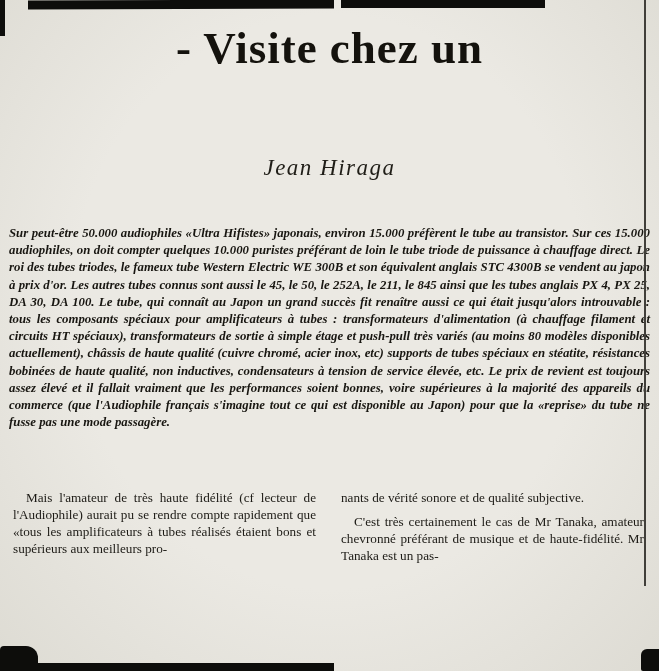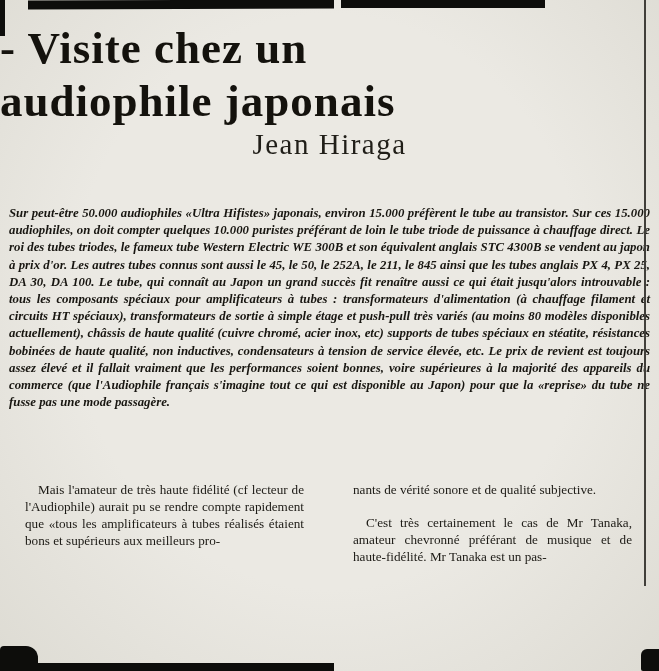--- a/index.html
+++ b/index.html
@@ -23,31 +23,34 @@
   .a-top2   { left: 341px; top: 0;      width: 204px; height: 8px;  }
   .a-left   { left: 0;     top: 0;      width: 5px;   height: 36px; }
   .a-right  { left: 644px; top: 0;      width: 2px;   height: 586px; background: #413f3a; }
   .a-bottom { left: 0;     top: 663px;  width: 334px; height: 8px;  }
   .a-blob   { left: 0;     top: 646px;  width: 38px;  height: 25px; border-radius: 4px 12px 0 0; }
   .a-br     { left: 641px; top: 649px;  width: 18px;  height: 22px; border-radius: 6px 0 0 2px; }
 
   .title {
     margin: 0;
     padding-top: 22px;
+    text-align: center;
     font-size: 45px;
     font-weight: bold;
     line-height: 53px;
     letter-spacing: 1px;
     color: #14120d;
   }
   .title-line { display: block; }
 
   .author {
+    margin-top: 80px;
     text-align: center;
-    font-size: 29px;
+    font-style: italic;
+    font-size: 23px;
     letter-spacing: 1.5px;
     color: #201e18;
   }
 
   .intro {
     margin: 44px 9px 0 9px;
     font-weight: bold;
     font-style: italic;
     font-size: 12.8px;
     line-height: 17.2px;
@@ -60,40 +63,39 @@
     gap: 17px;
     margin: 54px 11px 0 9px;
   }
   .col {
     flex: 1;
     font-size: 13.2px;
     line-height: 17px;
     text-align: justify;
     color: #1c1a15;
   }
-  .col p { margin: 16px; }
+  .col p { margin: 4px; }
   .col p.indent { text-indent: 13px; }
   .col p + p { margin-top: 7px; }
 </style>
 </head>
 <body>
 
 <div class="page">
 
   <div class="artifact a-top1"></div>
   <div class="artifact a-top2"></div>
   <div class="artifact a-left"></div>
   <div class="artifact a-right"></div>
   <div class="artifact a-bottom"></div>
   <div class="artifact a-blob"></div>
   <div class="artifact a-br"></div>
 
   <h1 class="title">
     <span class="title-line">- Visite chez un</span>
-    <span class="title-line">audiophile japonais</span>
   </h1>
 
   <div class="author">Jean Hiraga</div>
 
   <p class="intro">Sur peut-être 50.000 audiophiles «Ultra Hifistes» japonais, environ 15.000 préfèrent le tube au transistor. Sur ces 15.000 audiophiles, on doit compter quelques 10.000 puristes préférant de loin le tube triode de puissance à chauffage direct. Le roi des tubes triodes, le fameux tube Western Electric WE 300B et son équivalent anglais STC 4300B se vendent au japon à prix d'or. Les autres tubes connus sont aussi le 45, le 50, le 252A, le 211, le 845 ainsi que les tubes anglais PX 4, PX 25, DA 30, DA 100. Le tube, qui connaît au Japon un grand succès fit renaître aussi ce qui était jusqu'alors introuvable : tous les composants spéciaux pour amplificateurs à tubes : transformateurs d'alimentation (à chauffage filament et circuits HT spéciaux), transformateurs de sortie à simple étage et push-pull très variés (au moins 80 modèles disponibles actuellement), châssis de haute qualité (cuivre chromé, acier inox, etc) supports de tubes spéciaux en stéatite, résistances bobinées de haute qualité, non inductives, condensateurs à tension de service élevée, etc. Le prix de revient est toujours assez élevé et il fallait vraiment que les performances soient bonnes, voire supérieures à la majorité des appareils du commerce (que l'Audiophile français s'imagine tout ce qui est disponible au Japon) pour que la «reprise» du tube ne fusse pas une mode passagère.</p>
 
   <div class="columns">
     <div class="col">
       <p class="indent">Mais l'amateur de très haute fidélité (cf lecteur de l'Audiophile) aurait pu se rendre compte rapidement que «tous les amplificateurs à tubes réalisés étaient bons et supérieurs aux meilleurs pro-</p>
     </div>

